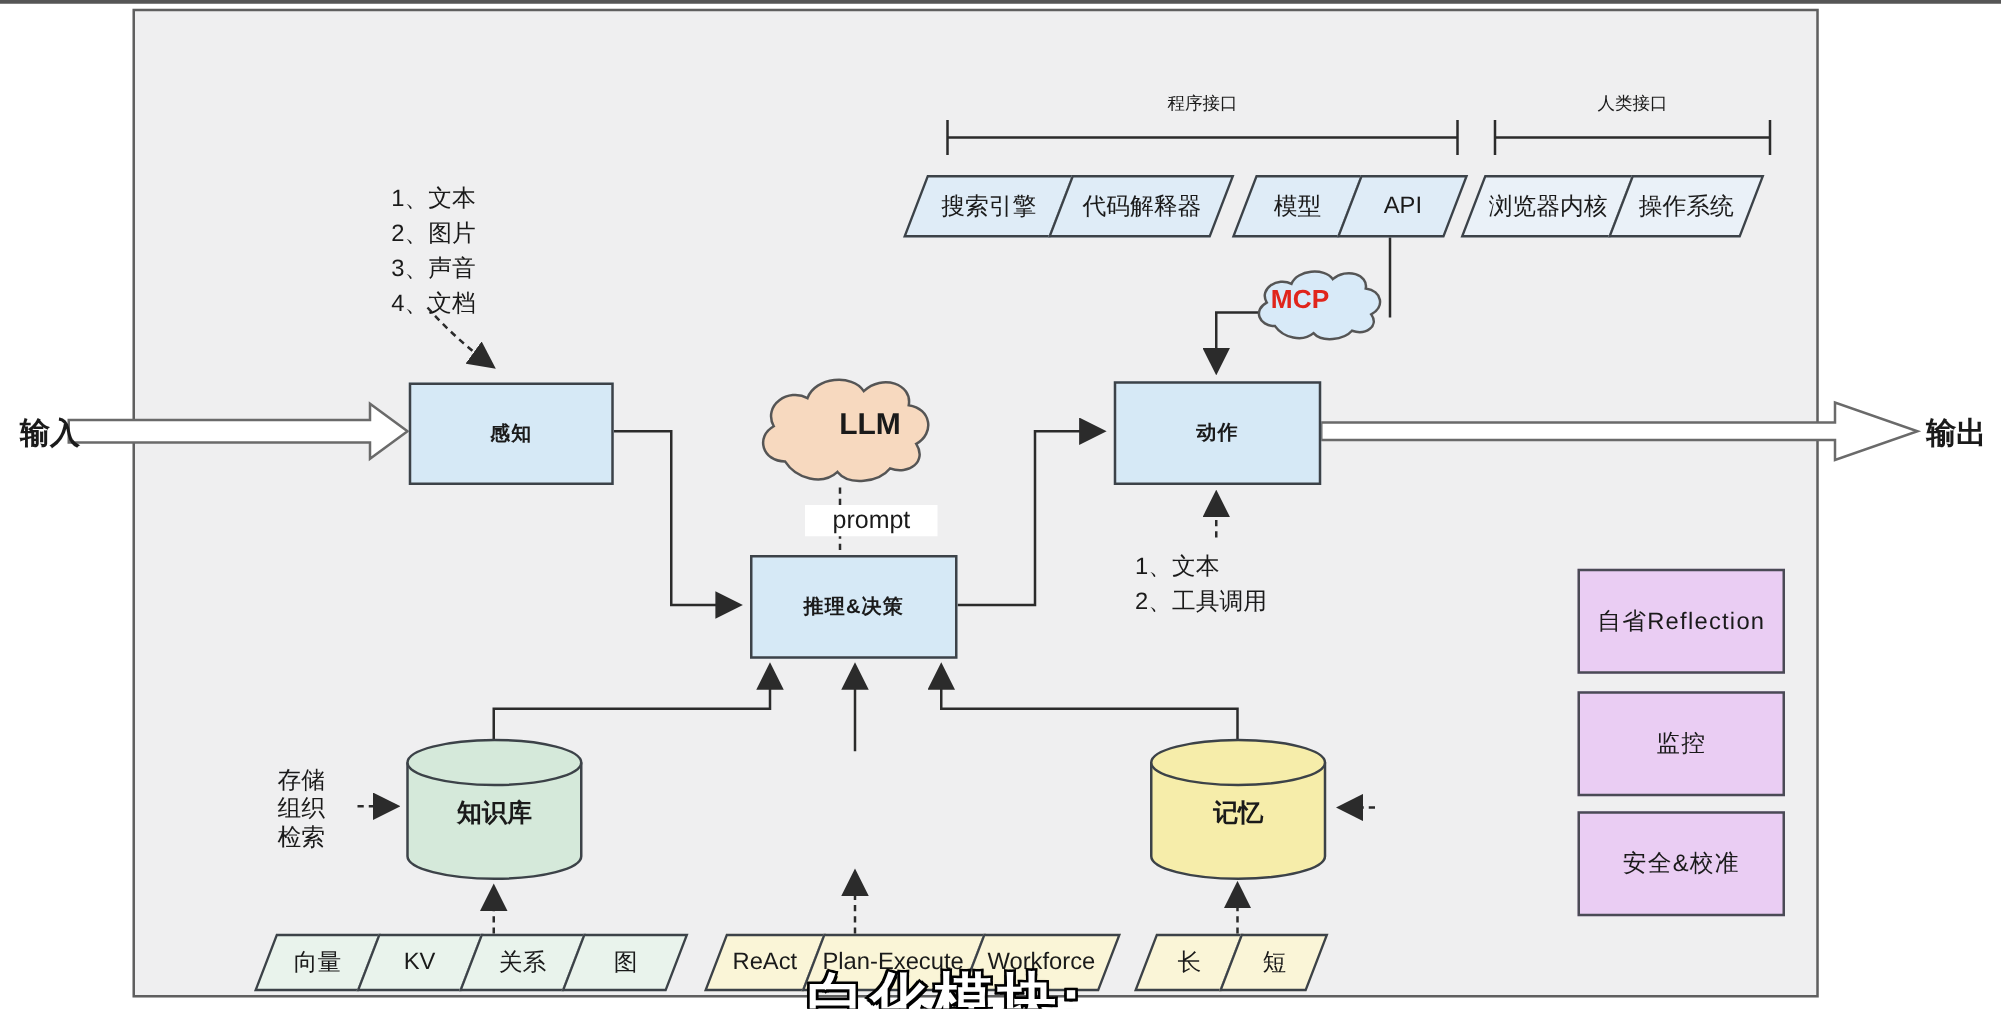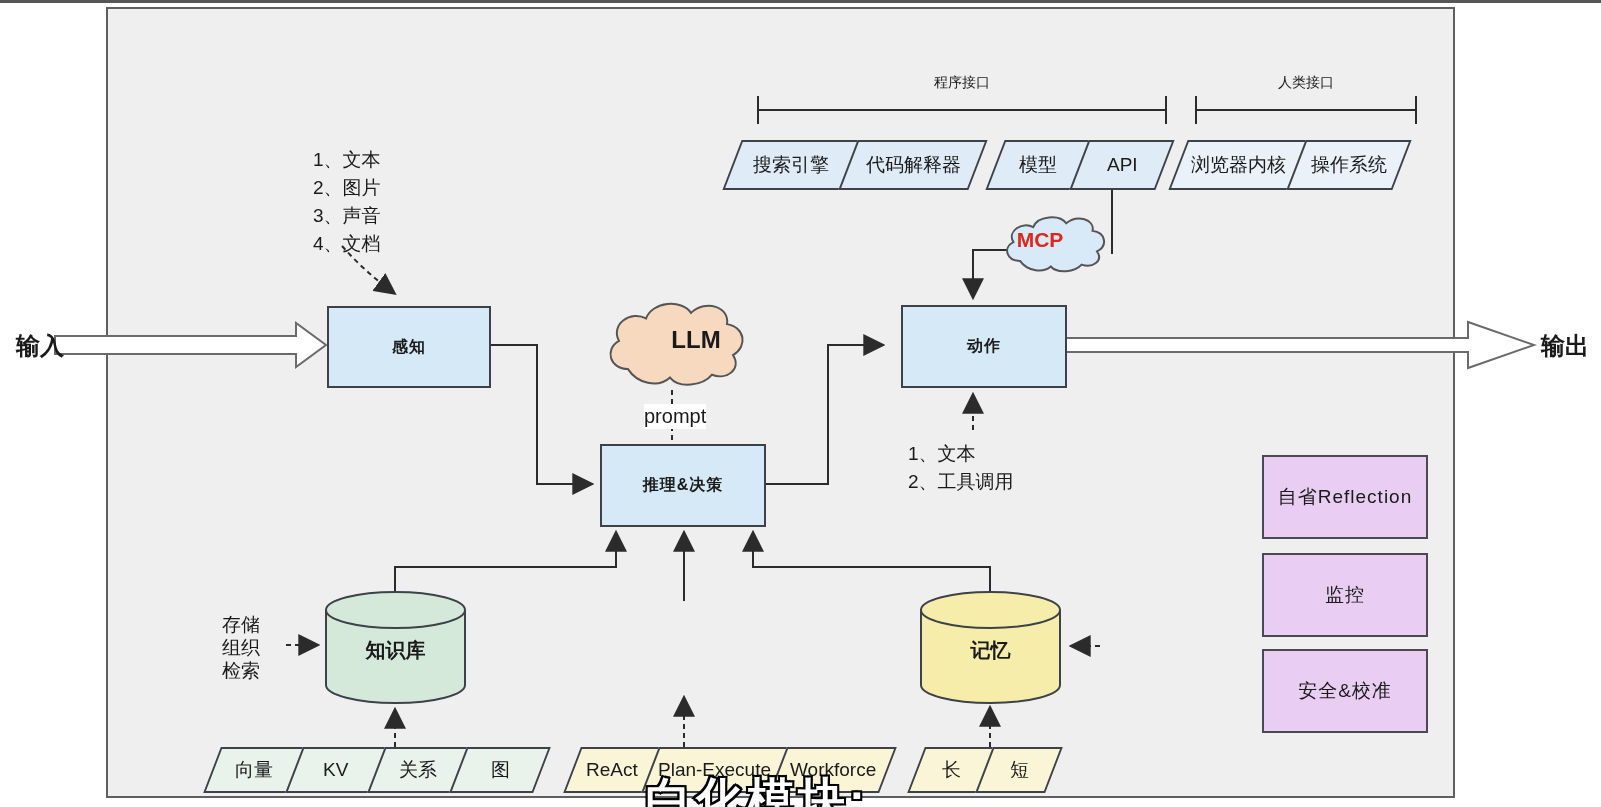--- a/index.html
+++ b/index.html
@@ -14,21 +14,21 @@
   .box.blue{background:#d6e9f6;}
   .box.yellow{background:#f6edaa;}
   .box.purple{background:#eacdf3;border-color:#4a4a55;font-weight:400;font-size:19px;}
   .title{font-size:22px;font-weight:700;text-align:center;}
   .iolabel{font-size:24px;font-weight:700;}
   .iflabel{font-size:14px;text-align:center;width:120px;}
   .ann{position:absolute;font-size:19px;line-height:28px;}
   .ann.tight{line-height:23px;}
   .cyl-label{position:absolute;font-size:20px;font-weight:600;text-align:center;}
   .cloud-label{position:absolute;font-weight:700;text-align:center;}
-  .prompt{position:absolute;background:#ffffff;font-size:20px;padding:1px 0;}
+  .prompt{position:absolute;background:#ffffff;font-size:20px;padding:1px 22px;}
   .pgroup{position:absolute;display:flex;}
   .pcell{box-sizing:border-box;border:2px solid #3c4248;margin-left:-2px;display:flex;align-items:center;justify-content:center;
          transform:skewX(-21deg);font-size:19px;}
   .pcell:first-child{margin-left:0;}
   .pcell > span{transform:skewX(21deg);white-space:nowrap;}
   .pcell.blue{background:#dfecf7;}
   .pcell.paleblue{background:#eaf1f8;}
   .pcell.green{background:#e9f3ec;}
   .pcell.cream{background:#faf5d7;}
   #subtitle{position:absolute;left:645px;top:769px;font-size:47px;font-weight:700;color:#ffffff;letter-spacing:4px;
@@ -114,21 +114,21 @@
   <div class="pgroup" style="left:1178px;top:140px;height:50px;">
     <div class="pcell paleblue" style="width:120px;">
         <span>浏览器内核</span>
       </div>
     <div class="pcell paleblue" style="width:106px;">
         <span>操作系统</span>
       </div>
   </div>
 
   <div class="box blue" style="left:327px;top:306px;width:164px;height:82px;">感知</div>
-  <div class="box blue" style="left:891px;top:305px;width:166px;height:83px;margin-left:10px;">动作</div>
+  <div class="box blue" style="left:891px;top:305px;width:166px;height:83px;">动作</div>
   <div class="box blue" style="left:600px;top:444px;width:166px;height:83px;">推理&amp;决策</div>
 
   <div class="cloud-label" style="left:630px;top:326px;width:64px;font-size:24px;margin-left:34px;">LLM</div>
   <div class="cloud-label" style="left:1004px;top:228px;width:72px;font-size:21px;color:#e0251b;">MCP</div>
   <div class="prompt" style="left:644px;top:404px;">prompt</div>
   <div class="cyl-label" style="left:326px;top:637px;width:139px;">知识库</div>
   <div class="cyl-label" style="left:921px;top:637px;width:139px;">记忆</div>
 
   <div class="ann" style="left:313px;top:146px;">
     <div>1、文本</div>

